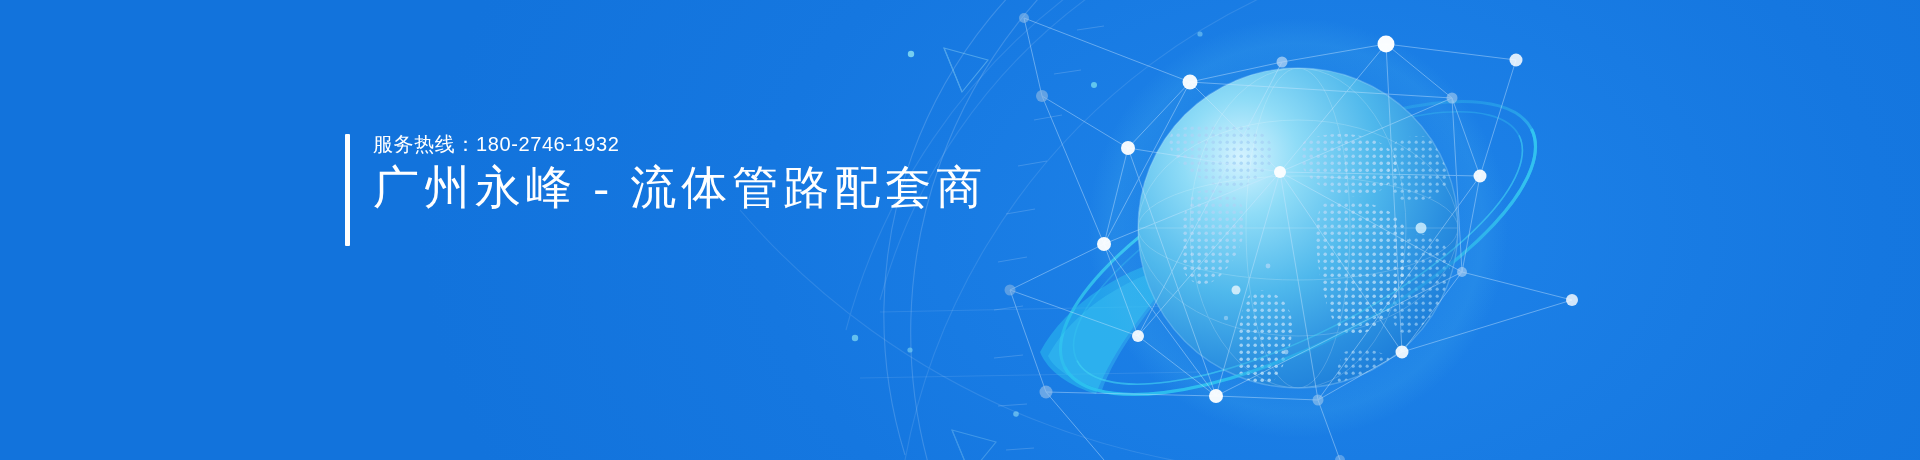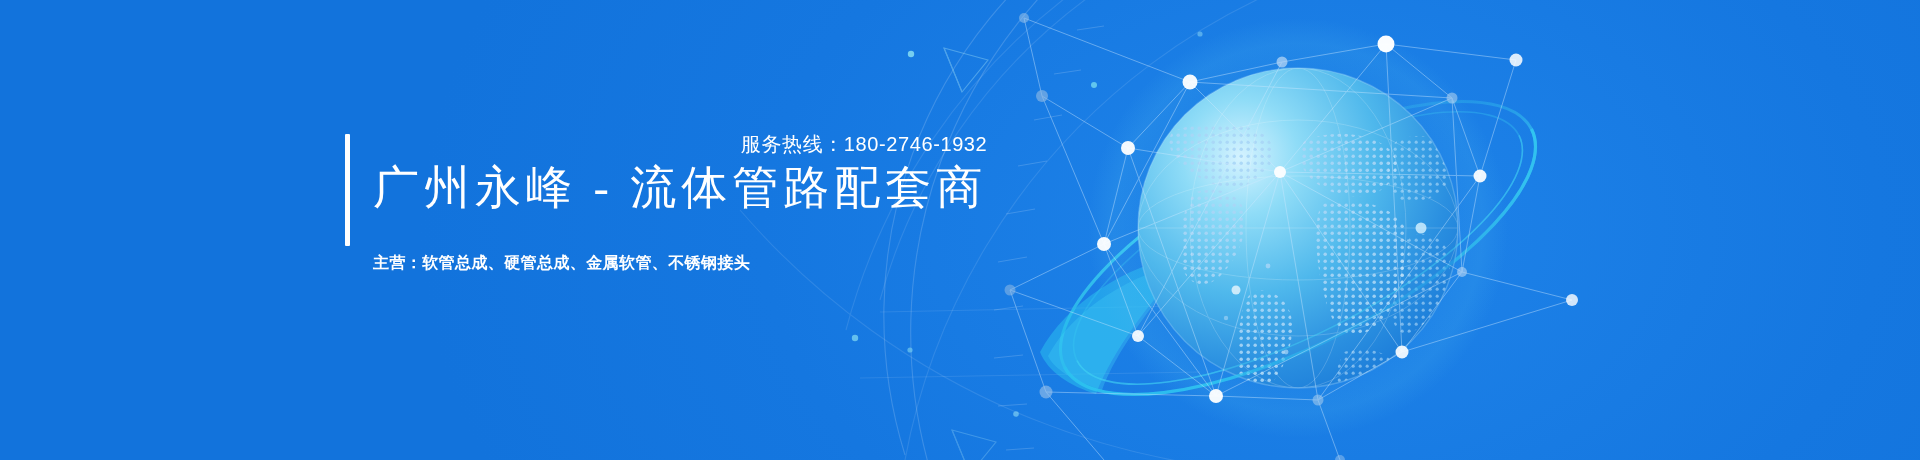--- a/index.html
+++ b/index.html
@@ -49,21 +49,20 @@
     border-radius: 1px;
   }
   #hotline {
     color: #ffffff;
     font-size: 20px;
     font-weight: 400;
     letter-spacing: 0.6px;
     line-height: 24px;
     white-space: nowrap;
     margin: 0 0 6px 0;
-    text-align: right;
   }
   #headline {
     color: #ffffff;
     font-size: 46px;
     font-weight: 400;
     letter-spacing: 5px;
     line-height: 52px;
     white-space: nowrap;
     margin: 0;
     font-family: Liberation Serif, serif;
@@ -323,15 +322,14 @@
 
     </g>
   </svg>
 
   <div id="text-block">
     <div id="accent-bar"></div>
     <p id="hotline">服务热线：180-2746-1932</p>
     <h1 id="headline">广州永峰 - 流体管路配套商</h1>
   </div>
 
-  <p id="subtitle">主营：软管总成、硬管总成、金属软管、不锈钢接头</p>
 
 </div>
 
 </body></html>

